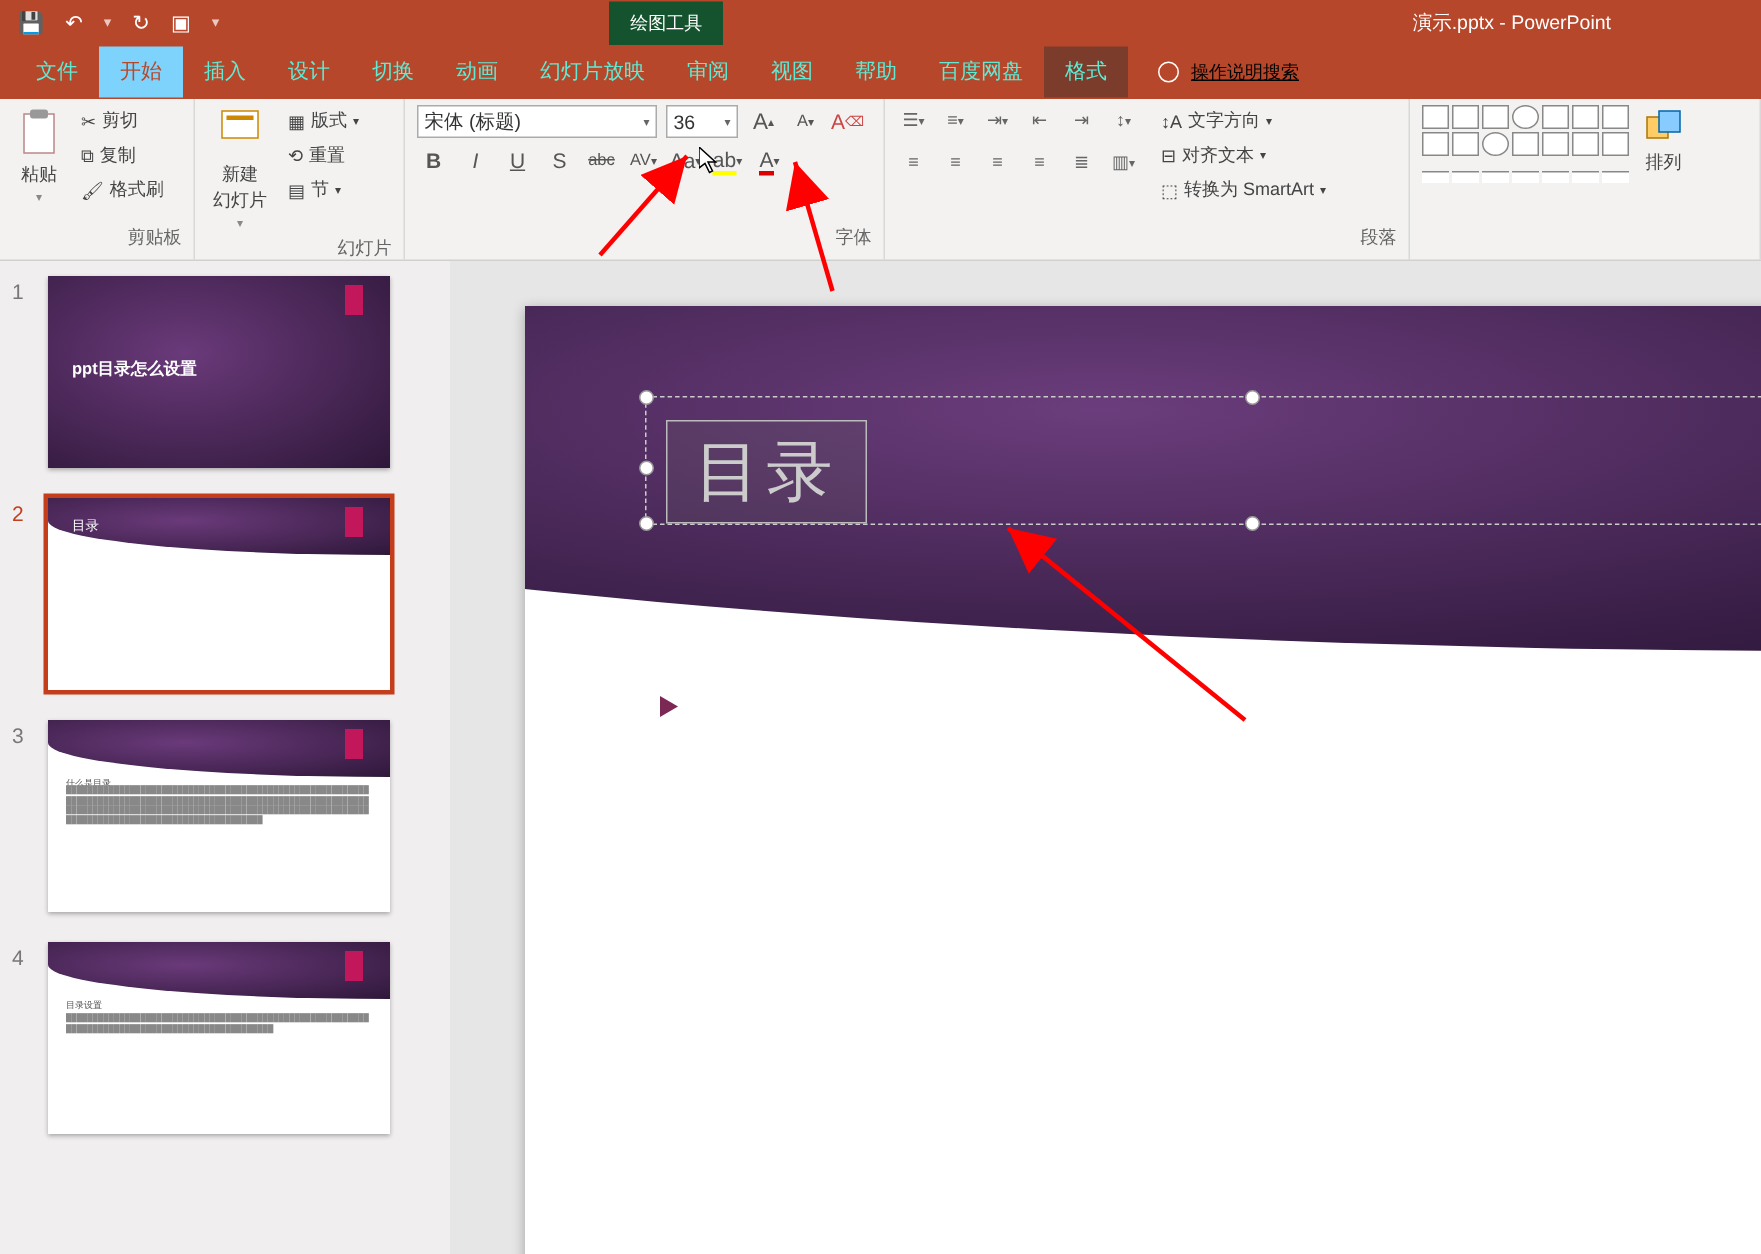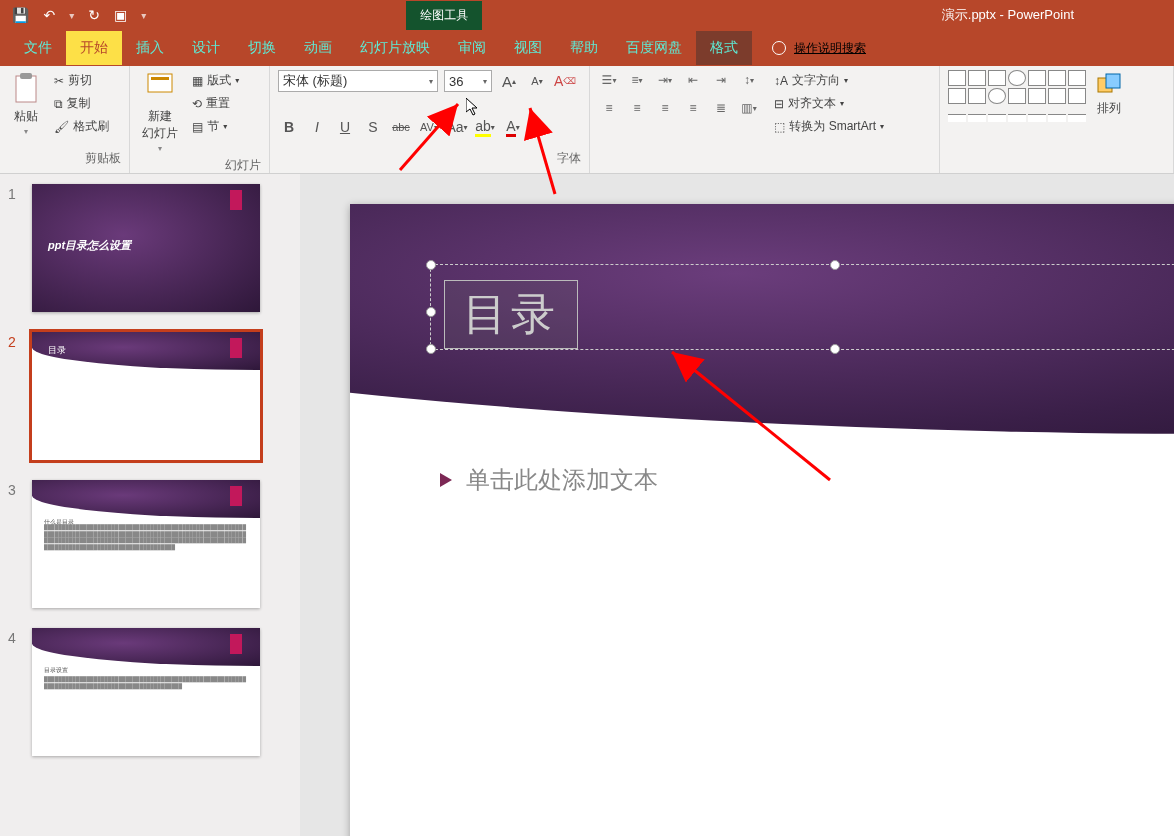--- a/index.html
+++ b/index.html
@@ -8,21 +8,21 @@
 
 .titlebar { height: 30px; background: #b7472a; display: flex; align-items: center; color: #fff; position: relative; }
 .qat { display: flex; align-items: center; gap: 14px; padding-left: 12px; }
 .qat span { color: #fff; font-size: 14px; cursor: pointer; }
 .tool-tab { background: #14532d; padding: 6px 14px; margin-left: 260px; }
 .doc-title { position: absolute; right: 100px; font-size: 13px; }
 
 
 .menubar { height: 36px; background: #b7472a; display: flex; align-items: center; padding-left: 10px; gap: 0; }
 .menu-tab { color: #5eead4; padding: 8px 14px; cursor: pointer; font-size: 14px; }
-.menu-tab.active { background: #fde047; color: #b7472a; }
+.menu-tab.active { background: #7dd3fc; color: #b7472a; }
 .menu-tab.format { background: #7c3c2c; }
 .search-help { display: flex; align-items: center; gap: 8px; color: #000000; margin-left: 20px; text-decoration: underline; }
 .bulb { width: 14px; height: 14px; border: 1.5px solid #fff; border-radius: 50%; position: relative; }
 
 
 .ribbon { height: 108px; background: #f3f2f1; display: flex; border-bottom: 1px solid #d0d0d0; }
 .group { border-right: 1px solid #d8d8d8; padding: 4px 8px; display: flex; flex-direction: column; justify-content: space-between; position: relative; }
 .group-label { text-align: right; color: #666; font-size: 12px; padding: 2px 0; }
 .group-body { display: flex; gap: 6px; align-items: flex-start; flex: 1; }
 .big-btn { display: flex; flex-direction: column; align-items: center; gap: 2px; padding: 2px 4px; cursor: pointer; }
@@ -44,21 +44,21 @@
 
 .workspace { display: flex; height: calc(836px - 174px); }
 .thumb-panel { width: 300px; background: #f0eeee; overflow-y: auto; padding: 10px 8px; }
 .thumb-row { display: flex; gap: 10px; margin-bottom: 20px; align-items: flex-start; }
 .thumb-num { width: 14px; color: #777; font-size: 14px; padding-top: 2px; }
 .thumb { width: 228px; height: 128px; background: #fff; box-shadow: 0 1px 3px rgba(0,0,0,0.3); position: relative; overflow: hidden; cursor: pointer; }
 .thumb.selected { outline: 3px solid #c43e1c; }
 .thumb-bg1 { width: 100%; height: 100%; background: radial-gradient(ellipse at 40% 40%, #6a3a7a, #2e1739); position: relative; }
 .thumb-bg2 { width: 100%; height: 38px; background: radial-gradient(ellipse at 40% 40%, #6a3a7a, #2e1739); border-bottom-left-radius: 100% 60%; border-bottom-right-radius: 0; }
 .thumb-marker { position: absolute; top: 6px; right: 18px; width: 12px; height: 20px; background: #c2185b; }
-.thumb-title-text { position: absolute; top: 54px; left: 16px; color: #fff; font-size: 11px; font-weight: bold; font-style: italic; }
+.thumb-title-text { position: absolute; top: 54px; left: 16px; color: #fff; font-size: 11px; font-weight: bold; }
 .thumb-mulu { position: absolute; top: 12px; left: 16px; color: #fff; font-size: 9px; }
 .thumb-body-text { position: absolute; top: 44px; left: 12px; right: 12px; font-size: 5px; color: #888; line-height: 1.3; word-break: break-all; }
 .thumb-body-title { position: absolute; top: 38px; left: 12px; font-size: 6px; color: #555; }
 
 
 .canvas-area { flex: 1; background: #e6e6e6; position: relative; overflow: hidden; }
 .slide { position: absolute; left: 50px; top: 30px; width: 1100px; height: 780px; background: #fff; box-shadow: 0 2px 8px rgba(0,0,0,0.3); }
 .slide-header-shape { position: absolute; top: 0; left: 0; width: 100%; height: 230px; background: radial-gradient(ellipse at 35% 30%, #6b3d7c 0%, #3a1f48 70%, #2a1535 100%); clip-path: ellipse(140% 100% at 80% 0%); }
 .title-box { position: absolute; top: 60px; left: 80px; width: 800px; height: 86px; border: 1px dashed #ccc; }
 .title-text-sel { position: absolute; top: 76px; left: 94px; padding: 4px 18px; border: 1px solid #bbb; color: #ccc; font-size: 44px; background: rgba(100,100,100,0.2); letter-spacing: 4px; }
@@ -163,21 +163,21 @@
             <span>▤</span>
             <span>节</span>
             <span style="font-size:8px">▾</span>
           </div>
       </div>
     </div>
     <div class="group-label">幻灯片</div>
   </div>
 
   <div class="group" style="width:320px">
-    <div class="group-body" style="flex-direction:column;gap:24px;width:100%">
+    <div class="group-body" style="flex-direction:column;gap:4px;width:100%">
       <div class="btn-row" style="width:100%">
         <div class="font-combo" style="width:160px">
           <span>宋体 (标题)</span>
           <span class="combo-arrow">▾</span>
         </div>
         <div class="font-combo" style="width:48px">
           <span>36</span>
           <span class="combo-arrow">▾</span>
         </div>
         <div class="fmt-btn">
@@ -251,20 +251,21 @@
             <span>对齐文本</span>
             <span style="font-size:8px">▾</span>
           </div>
         <div class="small-btn">
             <span>⬚</span>
             <span>转换为 SmartArt</span>
             <span style="font-size:8px">▾</span>
           </div>
       </div>
     </div>
+    <div class="group-label">段落</div>
   </div>
 
   <div class="group" style="flex:1">
     <div class="group-body">
       <div class="shapes-gallery">
         <div class="shape-cell"></div>
           <div class="shape-cell"></div>
           <div class="shape-cell"></div>
           <div class="shape-cell circ"></div>
           <div class="shape-cell"></div>
@@ -351,21 +352,20 @@
         <div class="sel-handle" style="bottom:-5px;left:50%"></div>
 
         <div class="sel-handle" style="top:50%;left:-5px"></div>
 
       </div>
       <div class="title-text-sel">目录</div>
 
       <div class="content-box">
         <div class="content-placeholder">
           <div class="bullet-tri"></div>
-          <span>单击此处添加文本</span>
         </div>
 
       </div>
     </div>
   </div>
 </div>
 
 <svg class="arrow" style="left:0;top:0;width:1174px;height:836px">
   <defs>
       <marker id="ah" markerWidth="12" markerHeight="12" refX="10" refY="5" orient="auto">

